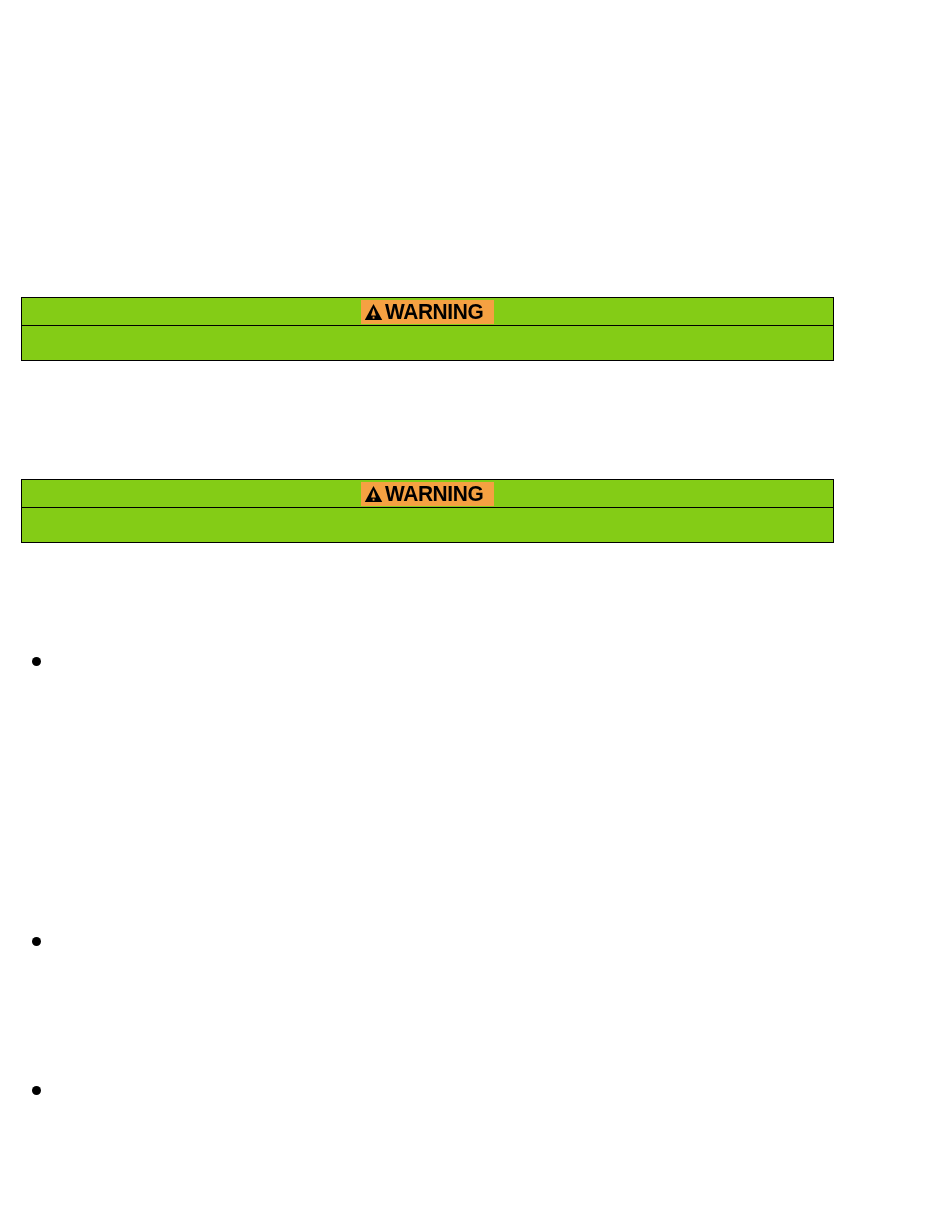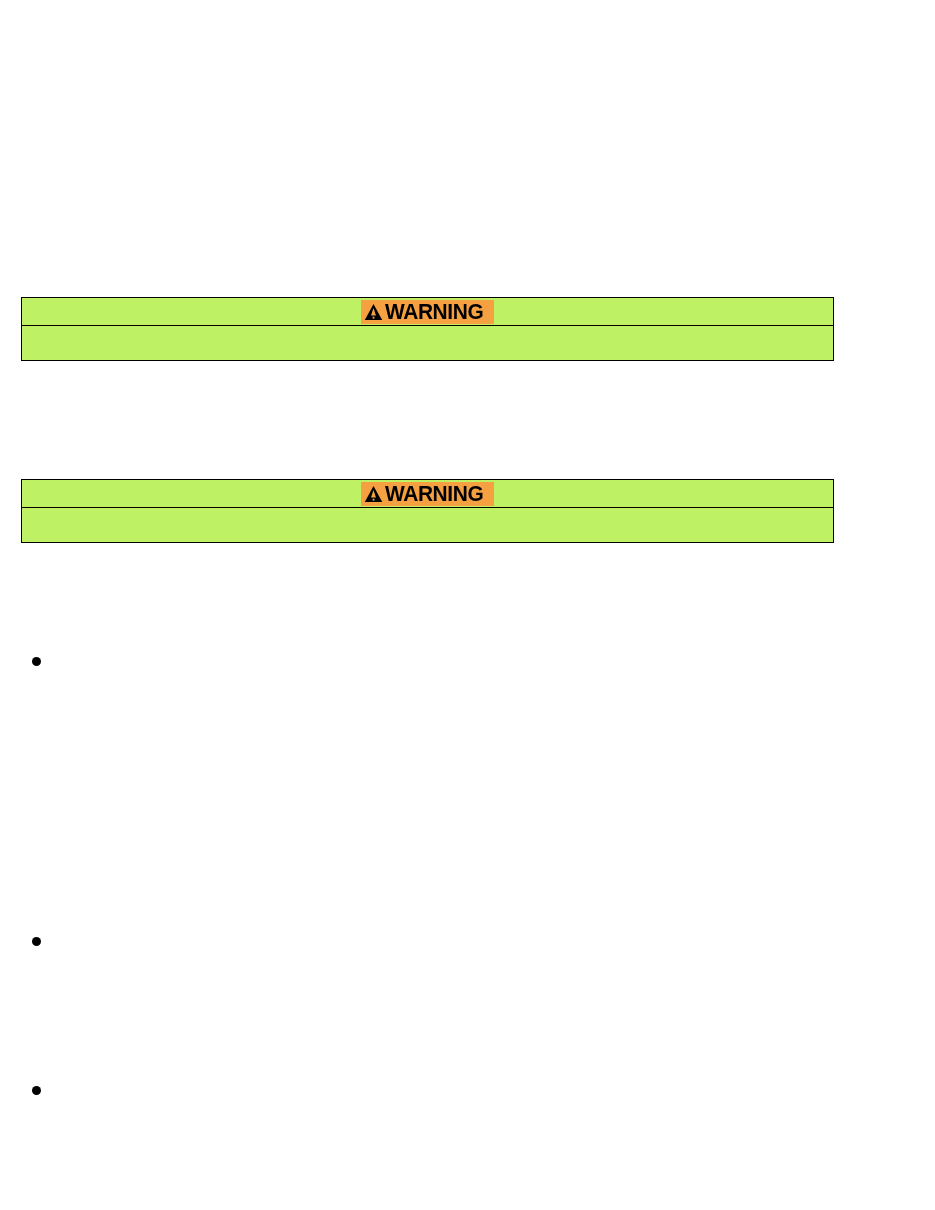--- a/index.html
+++ b/index.html
@@ -28,21 +28,21 @@
     position: absolute;
     left: 21px;
     width: 813px;
     border-collapse: collapse;
     table-layout: fixed;
     background: #ffffff;
   }
   .warning-table td {
     border: 1.5px solid #000000;
     padding: 0;
-    background: #bef264;
+    background: #84cc16;
     vertical-align: middle;
   }
   .warning-head-cell {
     height: 27px;
     text-align: center;
   }
   .warning-body-cell {
     height: 34px;
     text-align: left;
     padding: 2px 6px;

